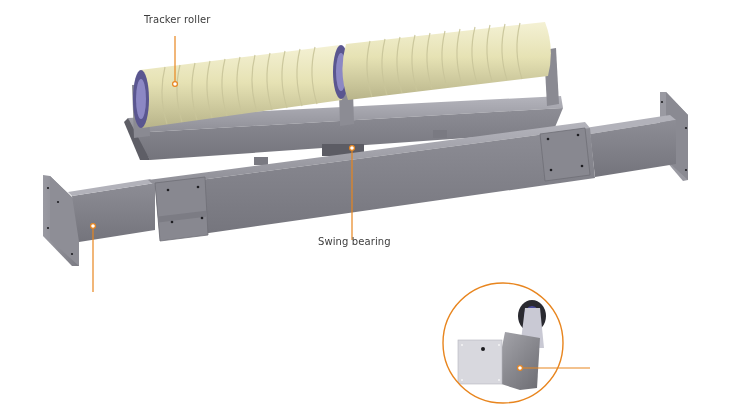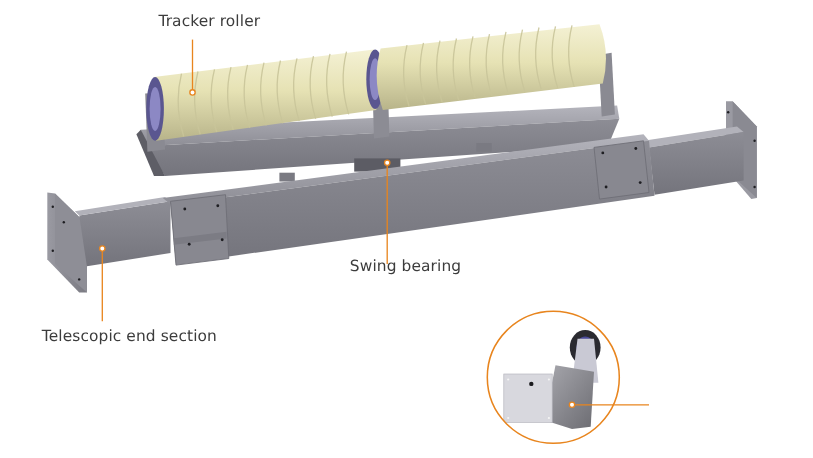--- a/index.html
+++ b/index.html
@@ -1,18 +1,18 @@
 <!DOCTYPE html>
 <html><head>
 <meta charset="utf-8">
 <style>
   html, body { margin: 0; padding: 0; background: #ffffff; }
   body { width: 739px; height: 416px; position: relative; overflow: hidden; font-family: "DejaVu Sans", sans-serif; }
   .stage { position: absolute; left: 0; top: 0; width: 739px; height: 416px; }
-  .label { position: absolute; font-size: 14px; color: #3c3c3c; white-space: nowrap; line-height: 12px; letter-spacing: 0.1px; }
+  .label { position: absolute; font-size: 10px; color: #3c3c3c; white-space: nowrap; line-height: 12px; letter-spacing: 0.1px; }
   svg { position: absolute; left: 0; top: 0; }
 </style>
 </head>
 <body>
 
 <div class="stage">
 <svg width="739" height="416" viewBox="0 0 739 416">
   <defs>
     <linearGradient id="rollerGrad" x1="0" y1="0" x2="0" y2="1">
       <stop offset="0" stop-color="#f4f1d4"></stop>
@@ -154,14 +154,13 @@
       <circle cx="499" cy="380" r="1" fill="#f4f4f4"></circle>
     </g>
     <circle cx="503" cy="343" r="60" fill="none" stroke="#e8851e" stroke-width="1.4"></circle>
     <line x1="523" y1="368" x2="590" y2="368" stroke="#e8851e" stroke-width="1.2"></line>
     <circle cx="520" cy="368" r="2.4" fill="#fff" stroke="#e8851e" stroke-width="1.2"></circle>
   </g>
 </svg>
 
 <div class="label" style="left:144px; top:14px;">Tracker roller</div>
 <div class="label" style="left:318px; top:236px;">Swing bearing</div>
-<div class="label" style="left:38px; top:300px;">Telescopic end section</div>
 </div>
 
 </body></html>

